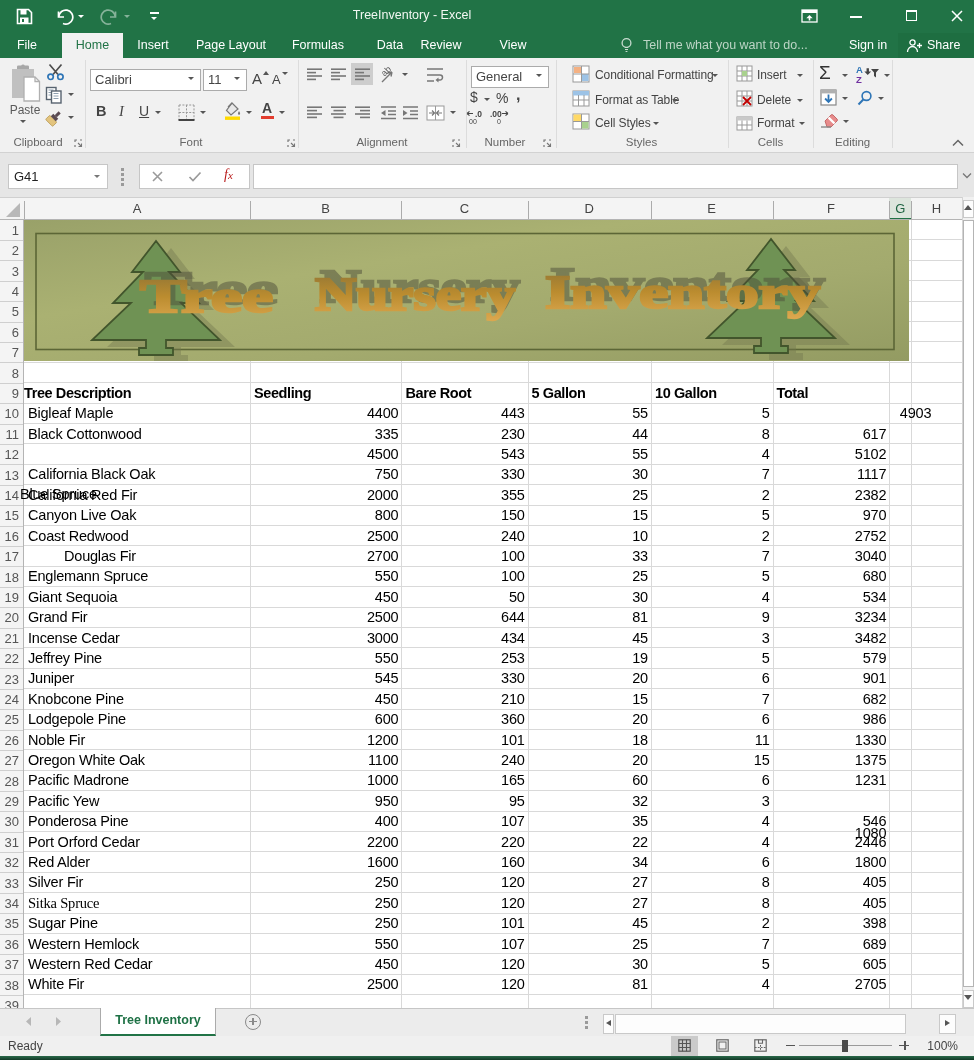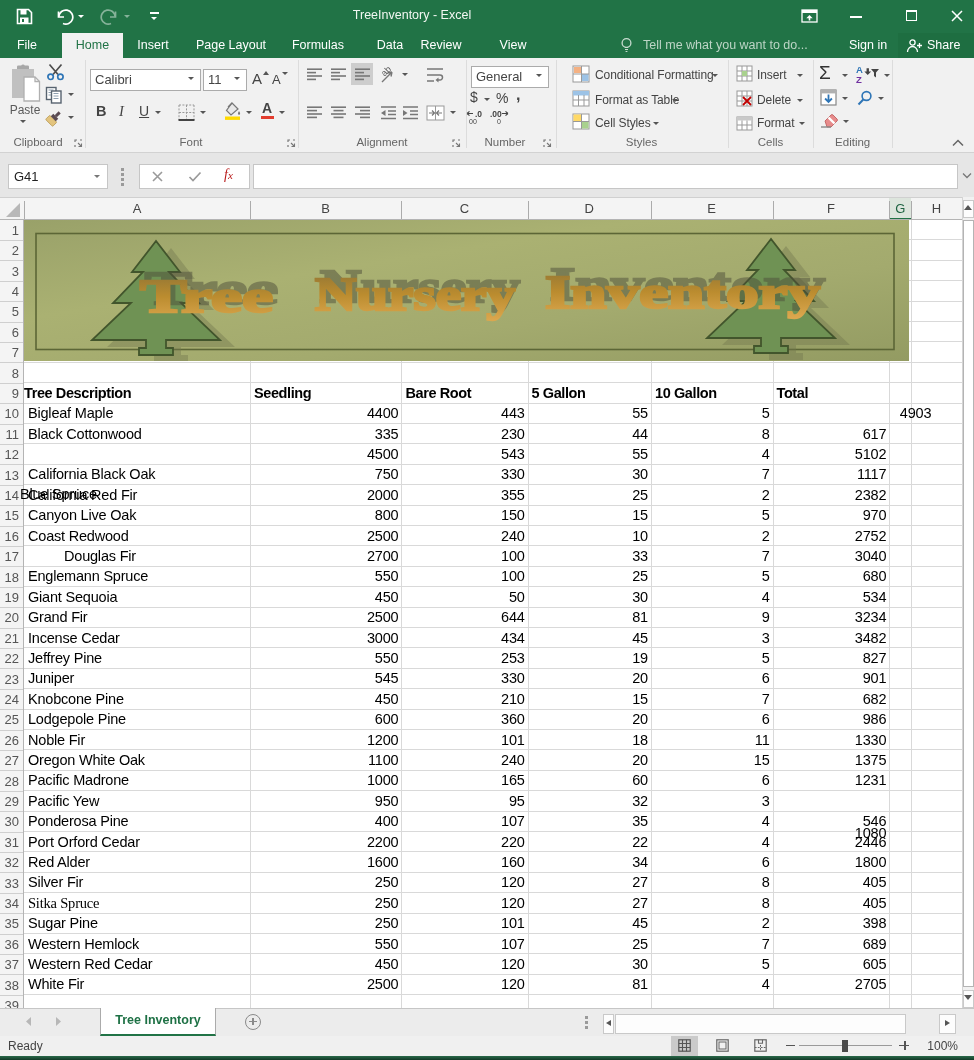--- a/index.html
+++ b/index.html
@@ -510,21 +510,21 @@
 <div class="cell num" style="left:0;top:627.5px;width:398.4px;">3000</div>
 <div class="cell num" style="left:0;top:627.5px;width:524.7px;">434</div>
 <div class="cell num" style="left:0;top:627.5px;width:647.9px;">45</div>
 <div class="cell num" style="left:0;top:627.5px;width:769.5px;">3</div>
 <div class="cell num" style="left:0;top:627.5px;width:886.3px;">3482</div>
 <div class="cell" style="left:28px;top:647.9px;">Jeffrey Pine</div>
 <div class="cell num" style="left:0;top:647.9px;width:398.4px;">550</div>
 <div class="cell num" style="left:0;top:647.9px;width:524.7px;">253</div>
 <div class="cell num" style="left:0;top:647.9px;width:647.9px;">19</div>
 <div class="cell num" style="left:0;top:647.9px;width:769.5px;">5</div>
-<div class="cell num" style="left:0;top:647.9px;width:886.3px;">827</div>
+<div class="cell num" style="left:0;top:647.9px;width:886.3px;">579</div>
 <div class="cell" style="left:28px;top:668.3px;">Juniper</div>
 <div class="cell num" style="left:0;top:668.3px;width:398.4px;">545</div>
 <div class="cell num" style="left:0;top:668.3px;width:524.7px;">330</div>
 <div class="cell num" style="left:0;top:668.3px;width:647.9px;">20</div>
 <div class="cell num" style="left:0;top:668.3px;width:769.5px;">6</div>
 <div class="cell num" style="left:0;top:668.3px;width:886.3px;">901</div>
 <div class="cell" style="left:28px;top:688.7px;">Knobcone Pine</div>
 <div class="cell num" style="left:0;top:688.7px;width:398.4px;">450</div>
 <div class="cell num" style="left:0;top:688.7px;width:524.7px;">210</div>
 <div class="cell num" style="left:0;top:688.7px;width:647.9px;">15</div>

